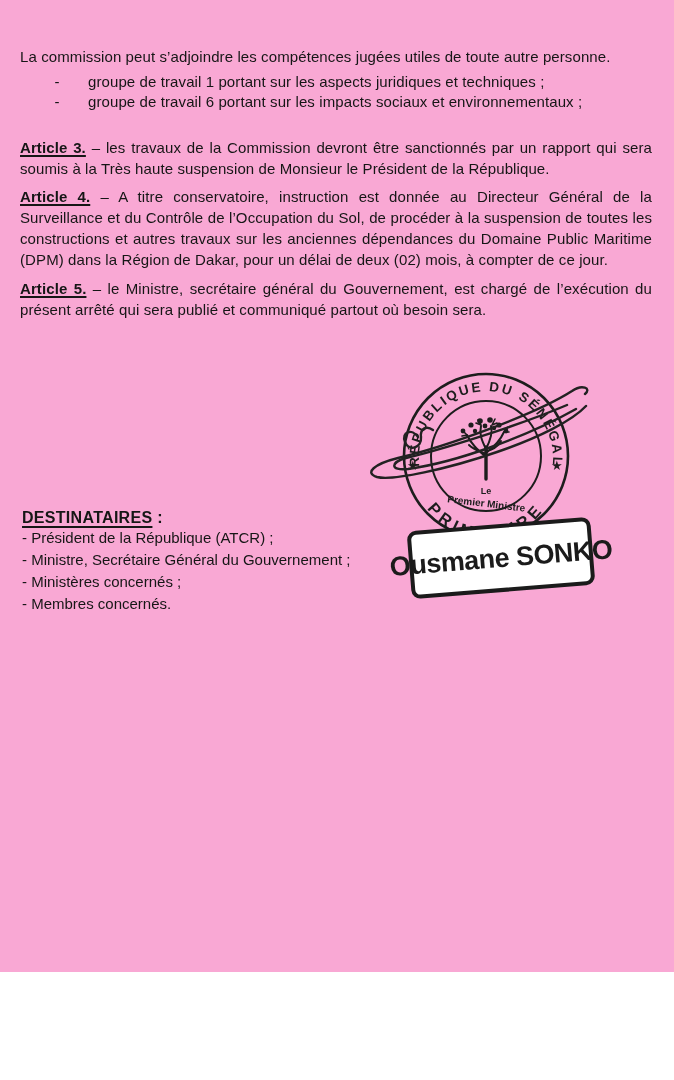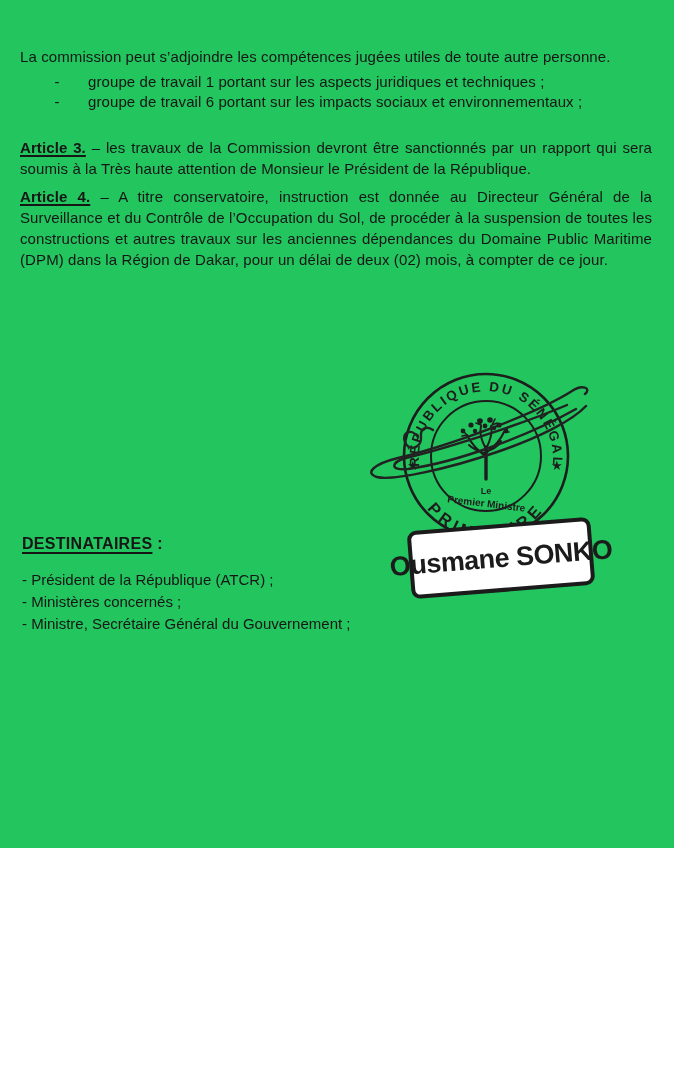--- a/index.html
+++ b/index.html
@@ -1,20 +1,20 @@
 <!DOCTYPE html>
 <html><head>
 <meta charset="utf-8">
 <style>
   html, body { margin: 0; padding: 0; background: #ffffff; }
   .page {
     position: relative;
     width: 674px;
-    height: 848px;
-    background: #22c55e;
+    height: 972px;
+    background: #f9a8d4;
     font-family: "Liberation Sans", sans-serif;
     color: #161616;
     overflow: hidden;
   }
   .content {
     position: absolute;
     top: 46px;
     left: 20px;
     width: 632px;
     font-size: 15px;
@@ -92,35 +92,35 @@
     font-weight: bold;
     letter-spacing: -0.5px;
     color: #1b1b1b;
     white-space: nowrap;
   }
 
   
   .destinataires {
     position: absolute;
     left: 22px;
-    top: 535px;
+    top: 509px;
     width: 380px;
     font-size: 15px;
   }
   .dest-heading {
     font-weight: bold;
     font-size: 16px;
     letter-spacing: 0.3px;
   }
   .dest-heading .u {
     text-decoration: underline;
     text-decoration-thickness: 2px;
     text-underline-offset: 3px;
   }
-  .dest-list { margin-top: 16px; line-height: 22px; }
+  .dest-list { line-height: 22px; }
   .dest-list div { white-space: nowrap; }
 </style>
 </head>
 <body>
 
 <div class="page">
 
   <div class="content">
     <p>La commission peut s’adjoindre les compétences jugées utiles de toute autre personne.</p>
 
@@ -128,24 +128,25 @@
       <div class="row">
         <span class="dash">-</span>
         <span class="itemtext">groupe de travail 1 portant sur les aspects juridiques et techniques ;</span>
       </div>
       <div class="row">
         <span class="dash">-</span>
         <span class="itemtext">groupe de travail 6 portant sur les impacts sociaux et environnementaux ;</span>
       </div>
     </div>
 
-    <p class="article art3"><span class="article-label">Article 3.</span> <span>– les travaux de la Commission devront être sanctionnés par un rapport qui sera soumis à la Très haute attention de Monsieur le Président de la République.</span></p>
+    <p class="article art3"><span class="article-label">Article 3.</span> <span>– les travaux de la Commission devront être sanctionnés par un rapport qui sera soumis à la Très haute suspension de Monsieur le Président de la République.</span></p>
 
     <p class="article art4"><span class="article-label">Article 4.</span> <span>– A titre conservatoire, instruction est donnée au Directeur Général de la Surveillance et du Contrôle de l’Occupation du Sol, de procéder à la suspension de toutes les constructions et autres travaux sur les anciennes dépendances du Domaine Public Maritime (</span><span class="b">DPM</span><span>) dans la Région de Dakar, pour un délai de deux (02) mois, à compter de ce jour.</span></p>
 
+    <p class="article art5"><span class="article-label">Article 5.</span> <span>– le Ministre, secrétaire général du Gouvernement, est chargé de l’exécution du présent arrêté qui sera publié et communiqué partout où besoin sera.</span></p>
   </div>
 
   <div class="stamp-circle">
     <svg width="178" height="171" viewBox="0 0 178 171">
       <circle cx="89" cy="85" r="82" fill="none" stroke="#1d1d1d" stroke-width="2.6"></circle>
       <circle cx="89" cy="85" r="55" fill="none" stroke="#1d1d1d" stroke-width="2"></circle>
 
       <defs>
         <path id="arcTop" d="M 26,110 A 67,67 0 1 1 152,110" fill="none"></path>
         <path id="arcBottom" d="M 17,96 A 72,72 0 0 0 161,96" fill="none"></path>
@@ -190,18 +191,19 @@
   </svg>
 
   <div class="name-stamp">
     <span class="name-stamp-text">Ousmane SONKO</span>
   </div>
 
   <div class="destinataires">
     <div class="dest-heading"><span class="u">DESTINATAIRES</span><span> :</span></div>
     <div class="dest-list">
       <div><span>- Président de la République (</span><span class="b">ATCR</span><span>) ;</span></div>
+      <div><span>- Ministre, Secrétaire Général du Gouvernement ;</span></div>
       <div><span>- Ministères concernés ;</span></div>
-      <div><span>- Ministre, Secrétaire Général du Gouvernement ;</span></div>
+      <div><span>- Membres concernés.</span></div>
     </div>
   </div>
 
 </div>
 
 </body></html>

